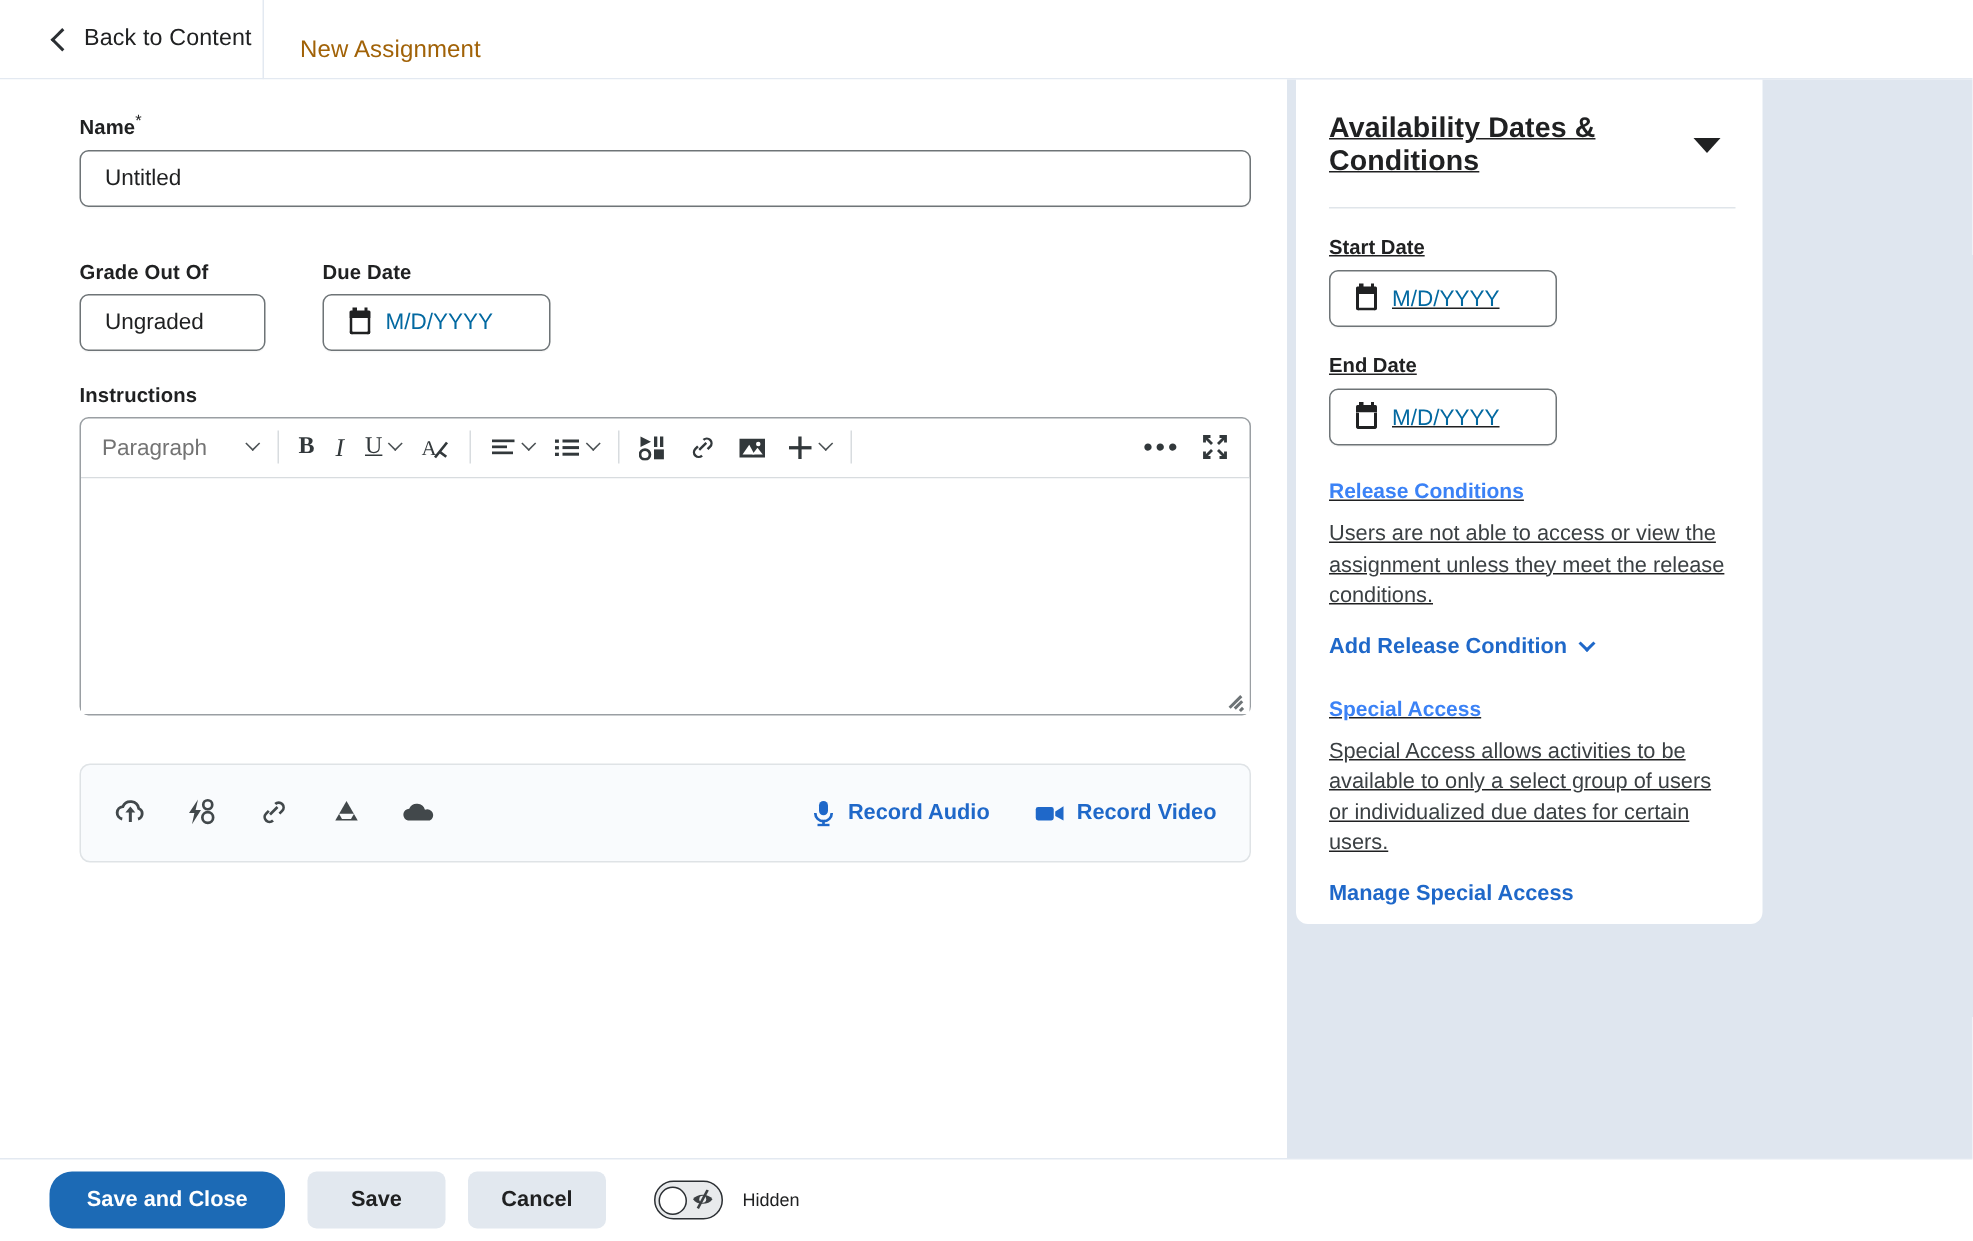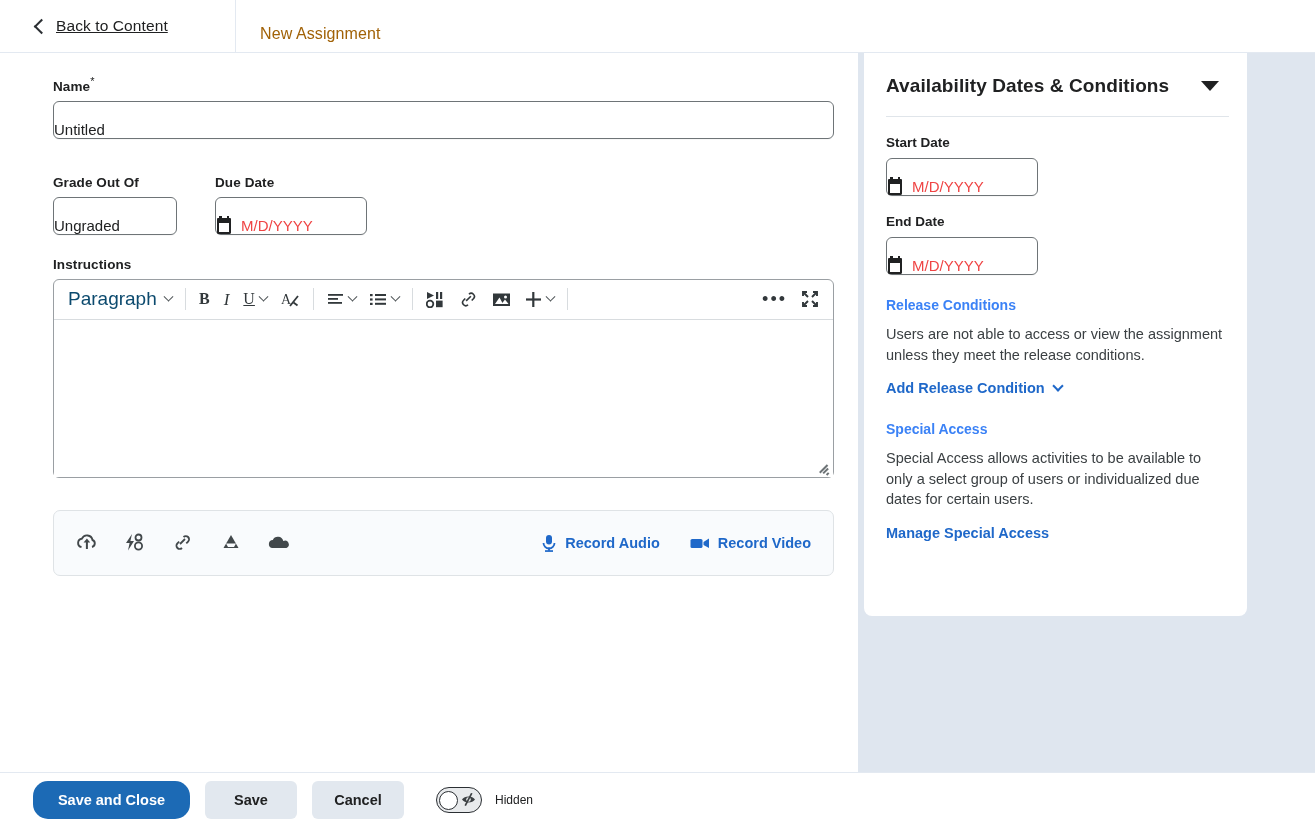--- a/index.html
+++ b/index.html
@@ -14,26 +14,25 @@
 
   
   .topbar {
     position: absolute; top: 0; left: 0;
     width: 1315px; height: 53px;
     background: #ffffff;
     border-bottom: 1px solid #e3e9f1;
     display: flex; align-items: center;
   }
   .back-btn {
-    width: 236px; height: 53px;
+    width: 176px; height: 53px;
     display: flex; align-items: center;
     padding-left: 36px;
     border-right: 1px solid #e3e9f1;
     cursor: pointer;
-    text-decoration: underline;
   }
   .chev-left {
     width: 11px; height: 11px;
     border-left: 2.4px solid #2b2f33;
     border-bottom: 2.4px solid #2b2f33;
     transform: rotate(45deg);
     margin-right: 9px; margin-top: 0px;
   }
   .back-label { font-size: 15.5px; color: #202122; letter-spacing: .1px; }
   .page-title {
@@ -50,48 +49,48 @@
   }
   .field-label {
     font-size: 13.5px; font-weight: bold; color: #202122;
     margin-bottom: 7px; letter-spacing: .1px;
   }
   .req-star { font-weight: normal; font-size: 11px; vertical-align: super; color: #202122; }
 
   .txt-input {
     border: 1px solid #6e7477; border-radius: 6px;
     background: #fff; height: 38px;
-    display: flex; align-items: flex-end;
-    padding: 0 0; font-size: 15px; color: #202122;
+    display: flex; align-items: center;
+    padding: 0 16px; font-size: 15px; color: #202122;
     box-shadow: 0 1px 0 rgba(0,0,0,.03);
   }
   #name-input { width: 781px; }
   .row2 { display: flex; margin-top: 36px; }
   #grade-input { width: 124px; }
   .due-col { margin-left: 38px; }
   #due-input { width: 152px; }
 
   .cal-icon { width: 16px; height: 16px; position: relative; margin-right: 9px; flex: none; }
   .cal-icon .top { position: absolute; top: 0; left: 1px; width: 14px; height: 5px; background: #202122; border-radius: 1px 1px 0 0; }
   .cal-icon .body { position: absolute; top: 5px; left: 1px; width: 14px; height: 11px; border: 2px solid #202122; border-top: none; border-radius: 0 0 2px 2px; background: #fff; }
   .cal-icon .nub1 { position: absolute; top: -2px; left: 3px; width: 2.5px; height: 4px; background: #202122; }
   .cal-icon .nub2 { position: absolute; top: -2px; right: 3px; width: 2.5px; height: 4px; background: #202122; }
-  .ph { color: #ef4444; }
+  .ph { color: #0369a1; }
 
   .instr-label { margin-top: 22px; }
 
   
   .editor { width: 781px; border: 1px solid #9a9fa3; border-radius: 6px; background: #fff; }
   .toolbar {
     height: 40px; display: flex; align-items: center;
     border-bottom: 1px solid #d8dcdf; padding: 0 7px;
     position: relative;
   }
   .tb-item { display: flex; align-items: center; height: 28px; padding: 0 7px; cursor: pointer; color: #3f4548; }
-  .tb-para { font-size: 19px; color: #0c4a6e; width: 92px; }
+  .tb-para { font-size: 15px; color: #737373; width: 92px; }
   .tb-chev {
     width: 7px; height: 7px;
     border-right: 1.7px solid #4a5053; border-bottom: 1.7px solid #4a5053;
     transform: rotate(45deg) translate(-2px,-2px);
     margin-left: 5px; flex: none;
   }
   .sep { width: 1px; height: 22px; background: #d8dcdf; margin: 0 6px; }
   .glyph { font-size: 17px; color: #32383b; line-height: 1; }
   .glyph-b { font-weight: bold; font-size: 16px; font-family: "Liberation Serif", serif; }
   .glyph-i { font-style: italic; font-size: 17px; font-family: "Liberation Serif", serif; }
@@ -120,23 +119,24 @@
   .rec-link svg { margin-right: 8px; }
 
   
   .sidebar {
     position: absolute; top: 53px; left: 858px;
     width: 457px; height: 719px;
     background: #dfe6ef;
     overflow: hidden;
   }
   .panel {
-    position: absolute; left: 6px; width: 383px;
+    position: absolute; left: 6px; width: 311px;
     background: #fff; border-radius: 8px;
     padding: 22px 18px 20px 22px;
+    text-decoration: underline;
   }
   #panel-availability { top: 0; height: 563px; border-radius: 0 0 8px 8px; }
   #panel-submission { top: 575px; height: 200px; }
   .panel-head { display: flex; align-items: center; justify-content: space-between; }
   .panel-title { font-size: 19px; font-weight: bold; color: #202122; letter-spacing: .1px; }
   .caret-down {
     width: 0; height: 0;
     border-left: 9px solid transparent; border-right: 9px solid transparent;
     border-top: 10px solid #202122; margin-right: 10px; cursor: pointer;
   }

